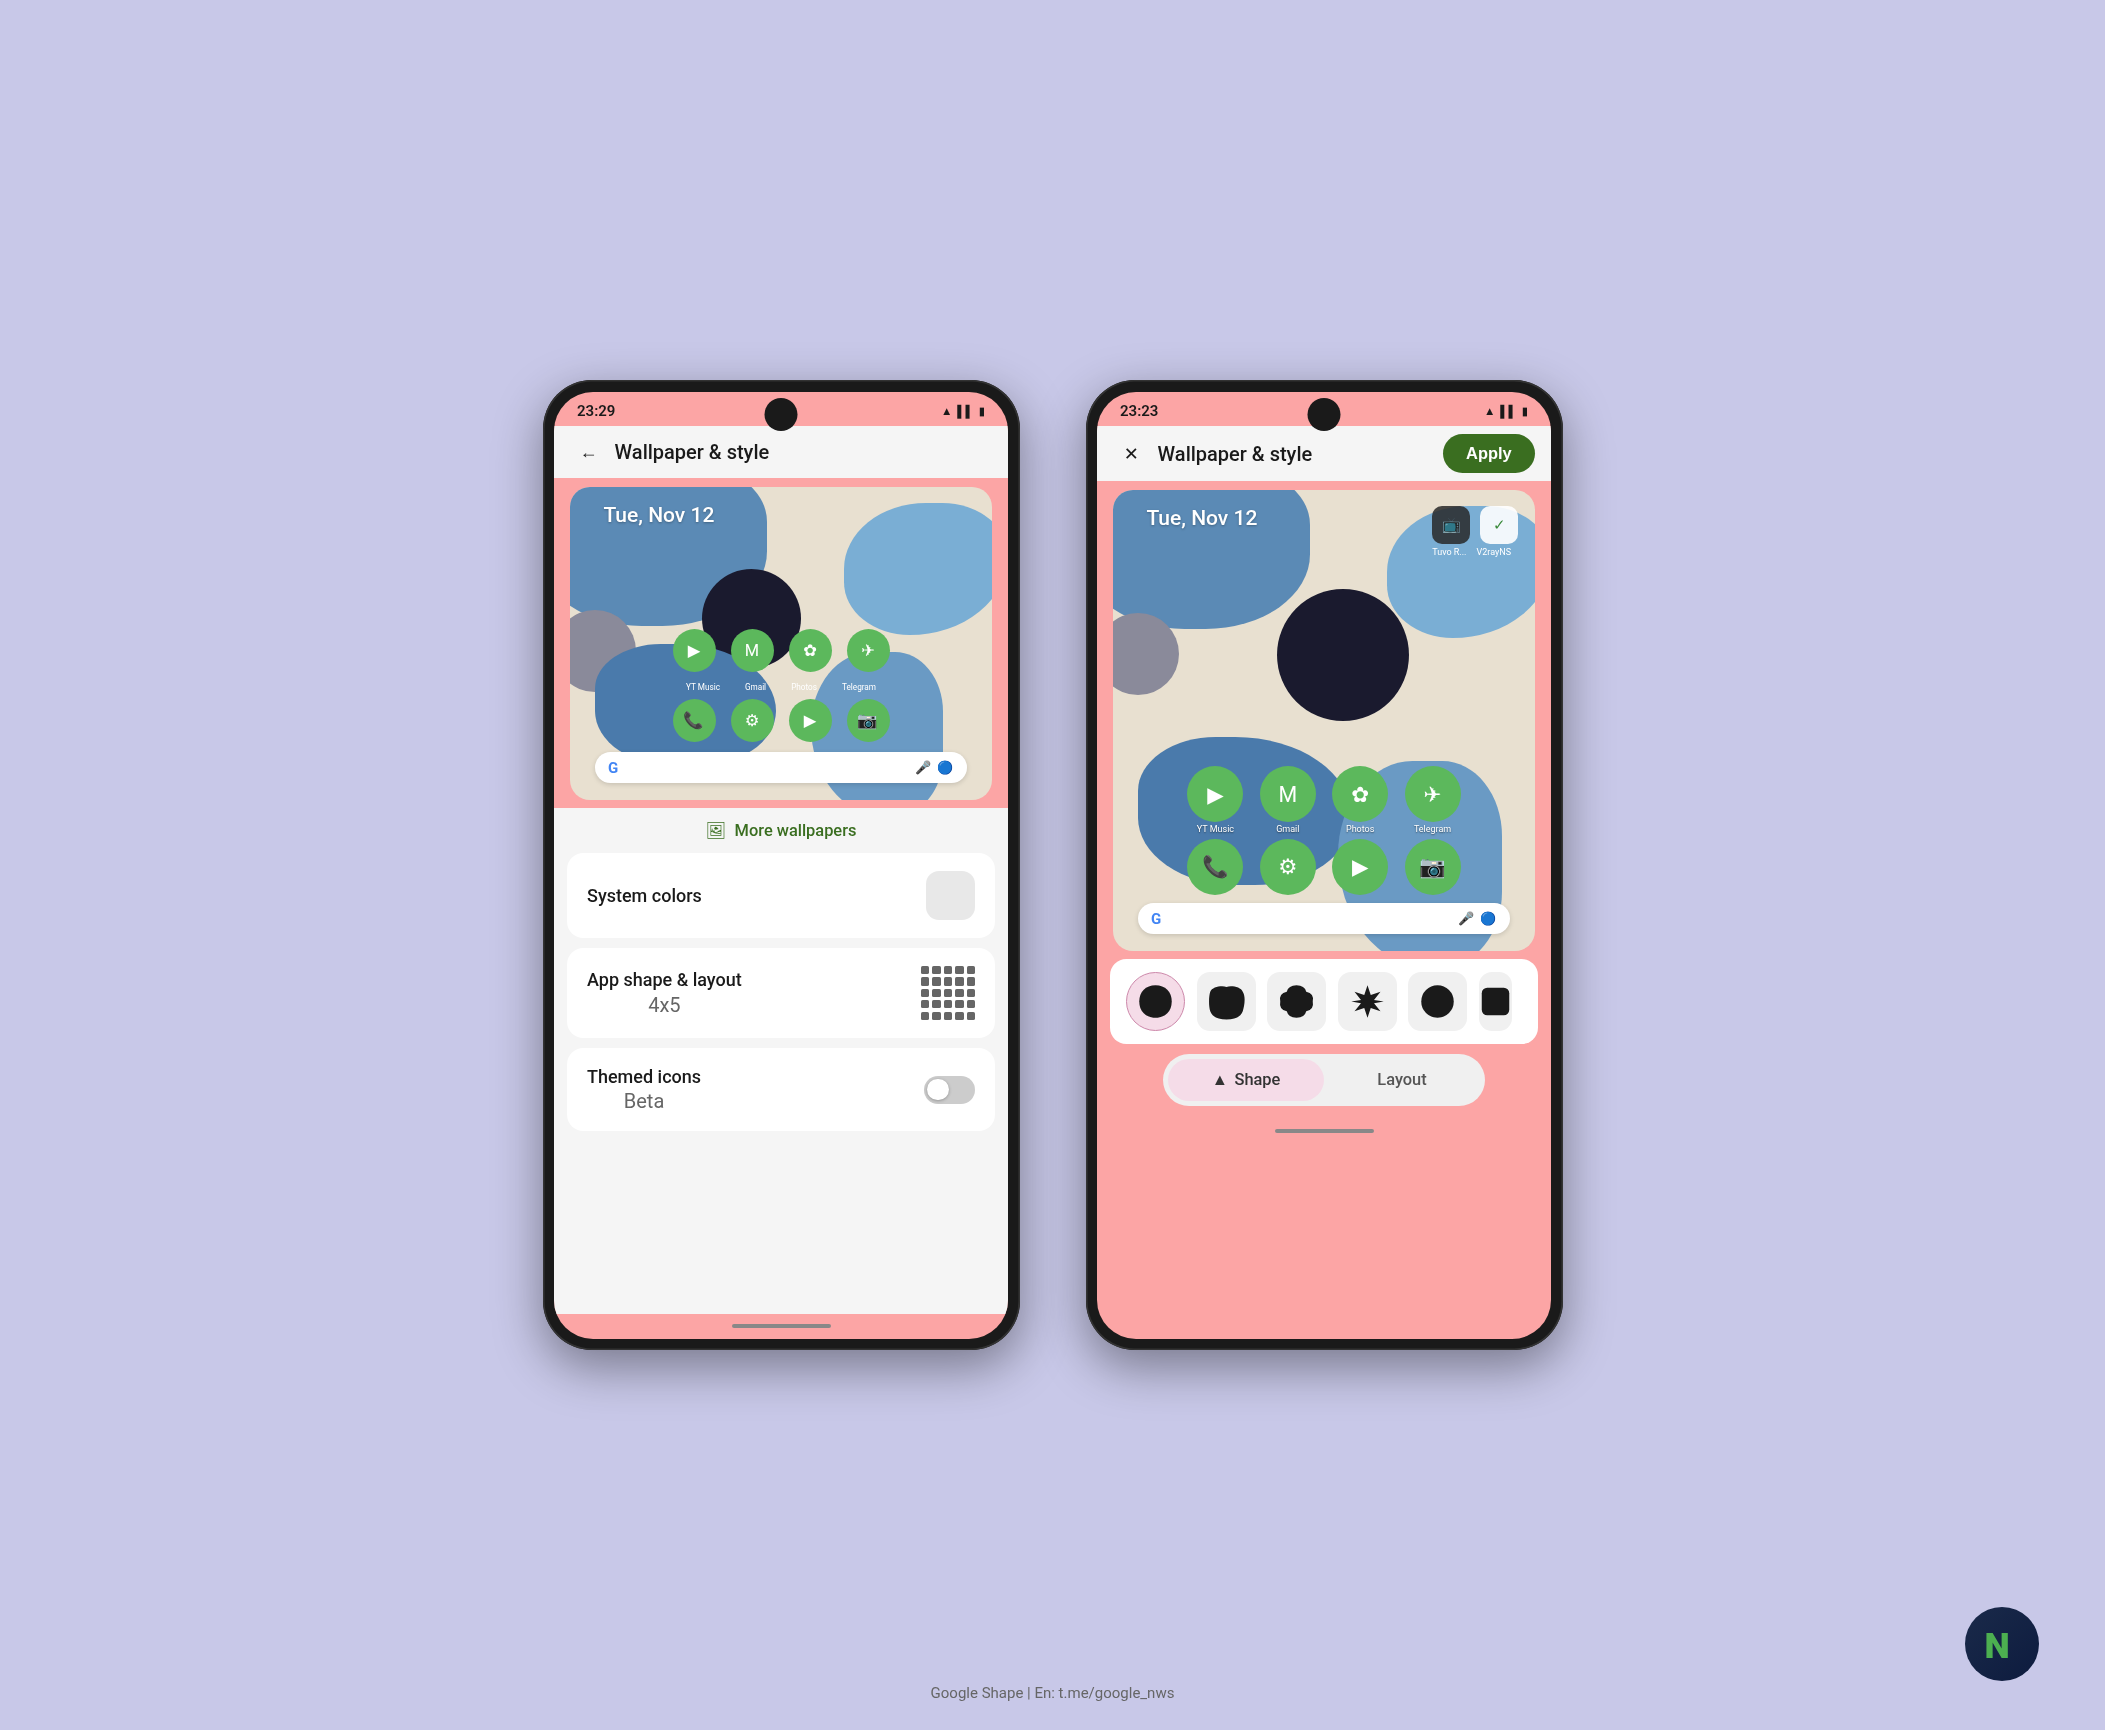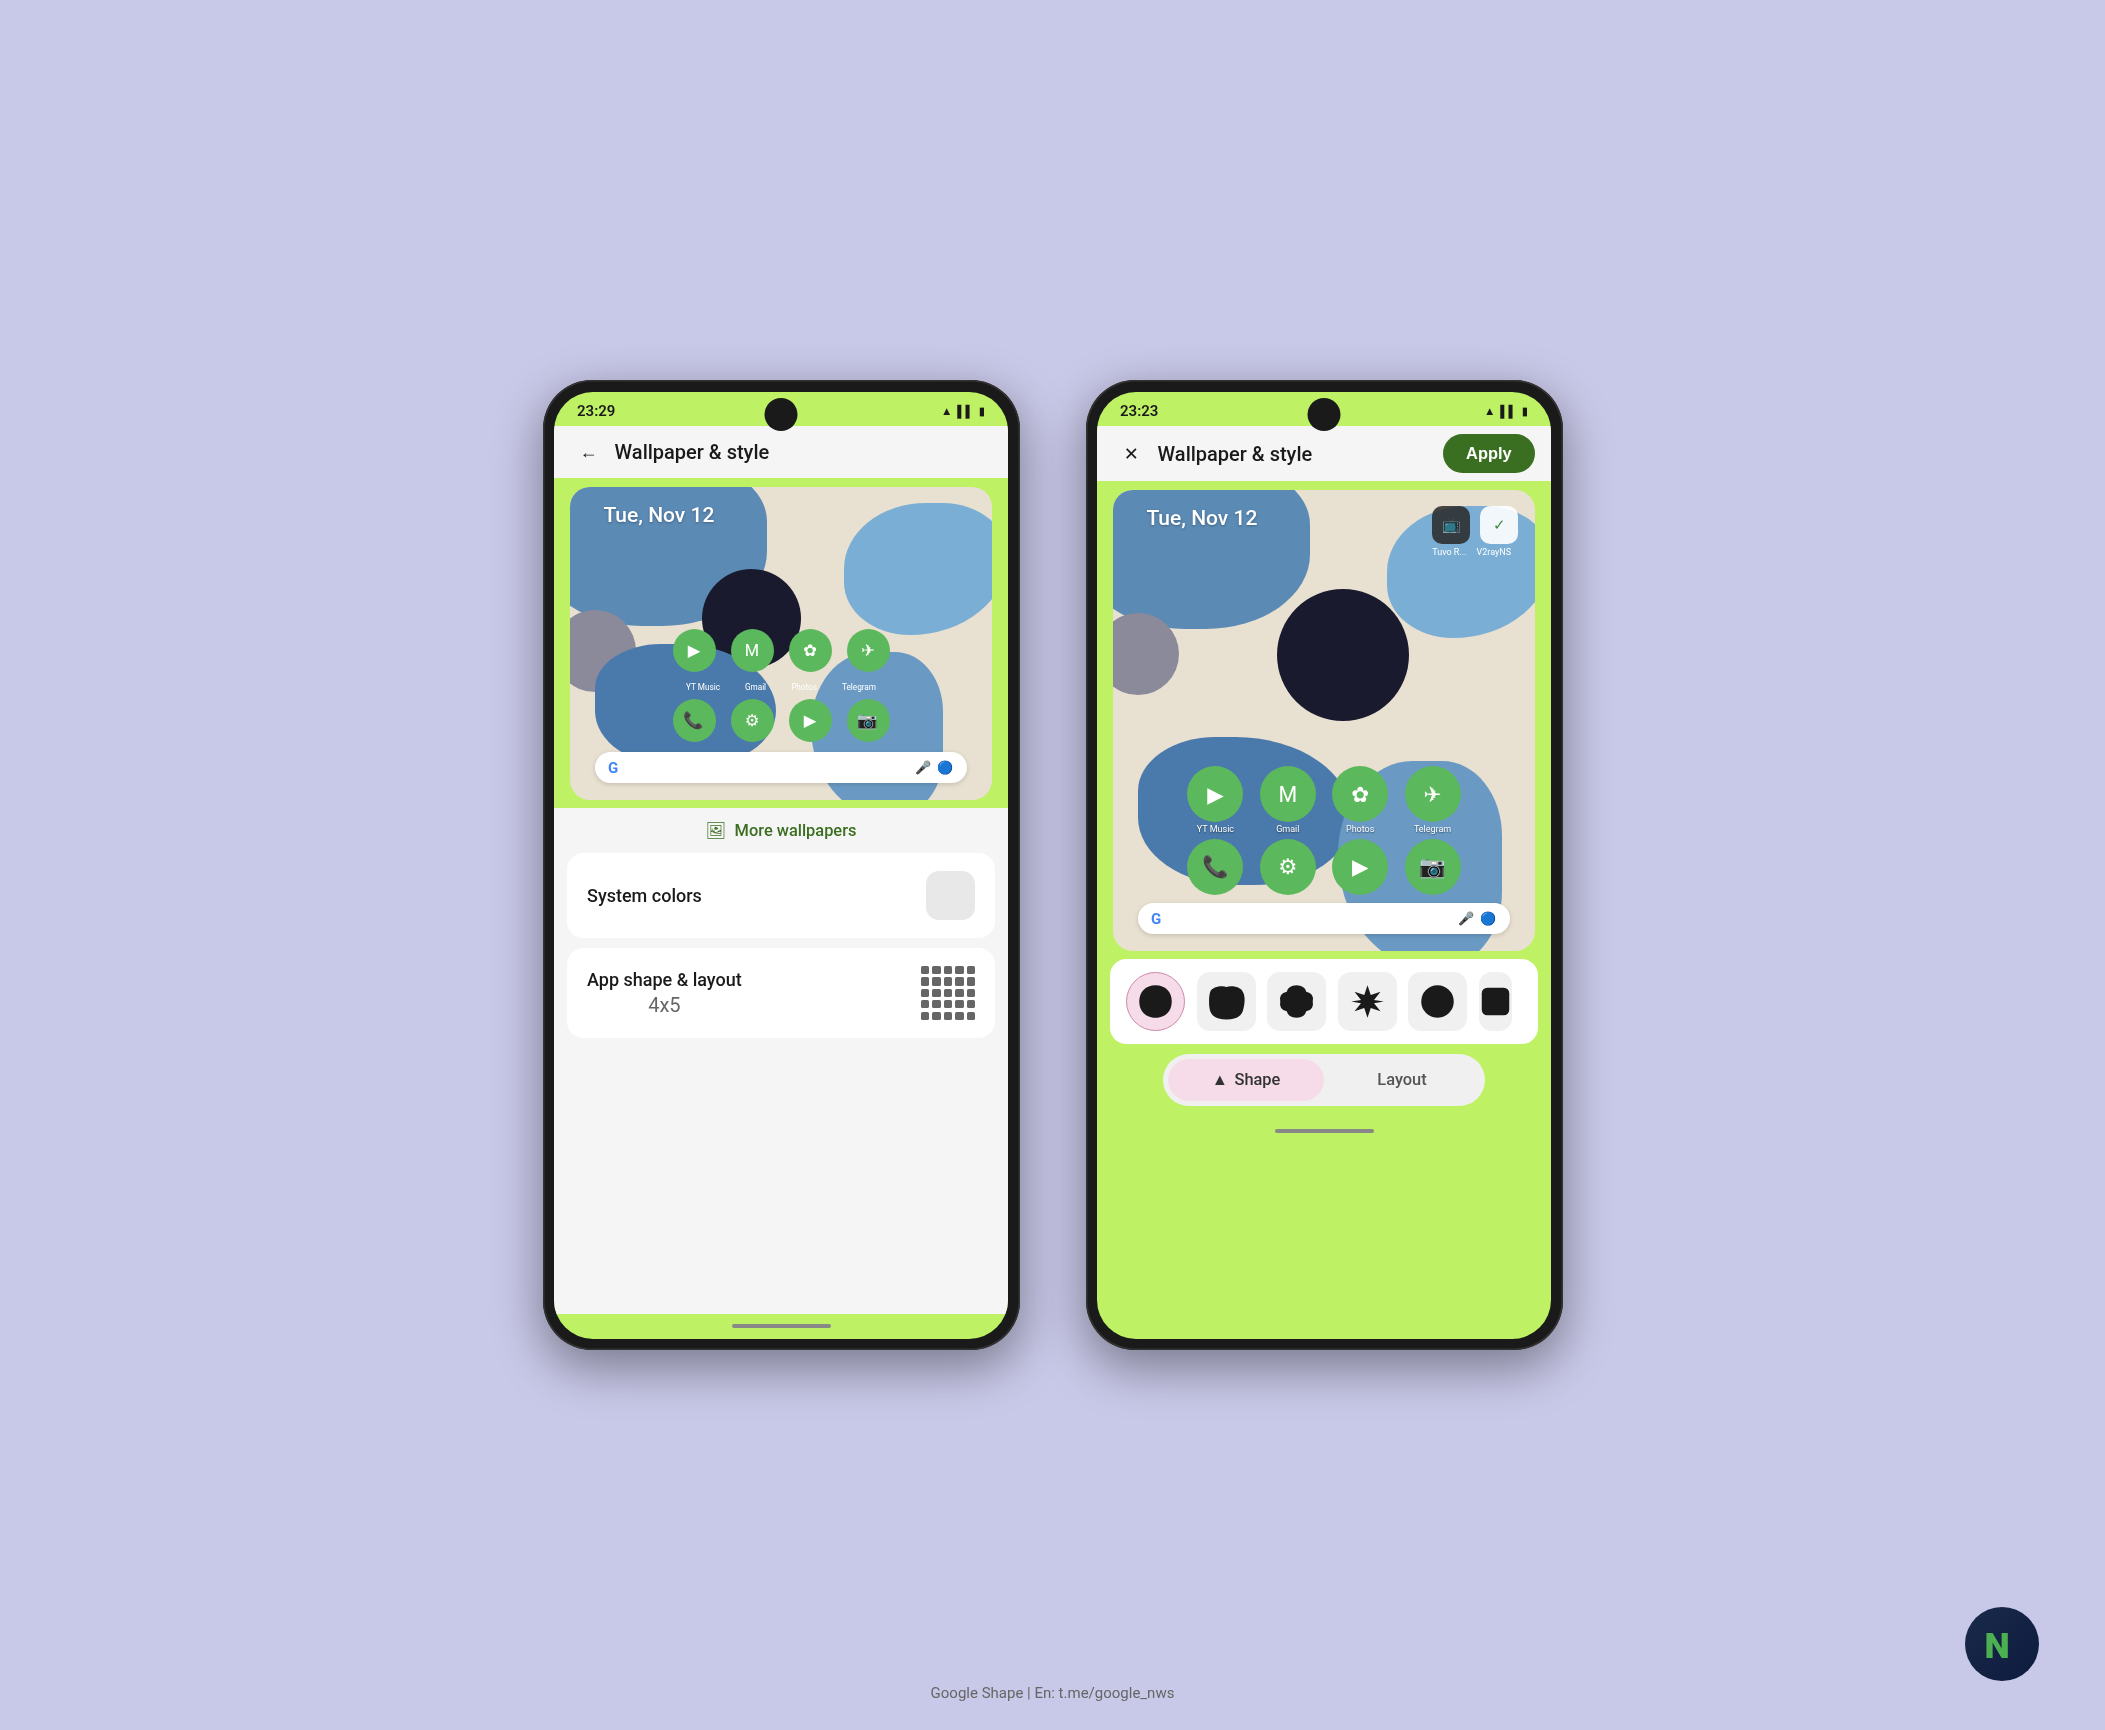--- a/index.html
+++ b/index.html
@@ -24,21 +24,21 @@
       height: 970px;
       background: #1a1a1a;
       border-radius: 49px;
       padding: 11.5px;
       box-shadow: 0 16.4px 49px rgba(0,0,0,0.4), inset 0 0 0 1.6px #333;
       position: relative;
     }
     .phone-screen {
       width: 100%;
       height: 100%;
-      background: #bef264;
+      background: #fca5a5;
       border-radius: 39px;
       overflow: hidden;
       display: flex;
       flex-direction: column;
       position: relative;
     }
     
     .status-bar {
       display: flex;
       justify-content: space-between;
@@ -525,20 +525,29 @@
               <div class="grid-dot"></div>
               <div class="grid-dot"></div>
             <div class="grid-dot"></div>
               <div class="grid-dot"></div>
               <div class="grid-dot"></div>
               <div class="grid-dot"></div>
               <div class="grid-dot"></div>
           </div>
         </div>
 
+        <div class="settings-item">
+          <div class="settings-item-text">
+            <div class="settings-item-title">Themed icons</div>
+            <div class="settings-item-sub">Beta</div>
+          </div>
+          <div class="toggle">
+            <div class="toggle-thumb"></div>
+          </div>
+        </div>
       </div>
 
       <div class="bottom-indicator">
         <div class="home-indicator"></div>
       </div>
     </div>
   </div>
 
   <div class="phone phone-right">
     <div class="phone-screen">

